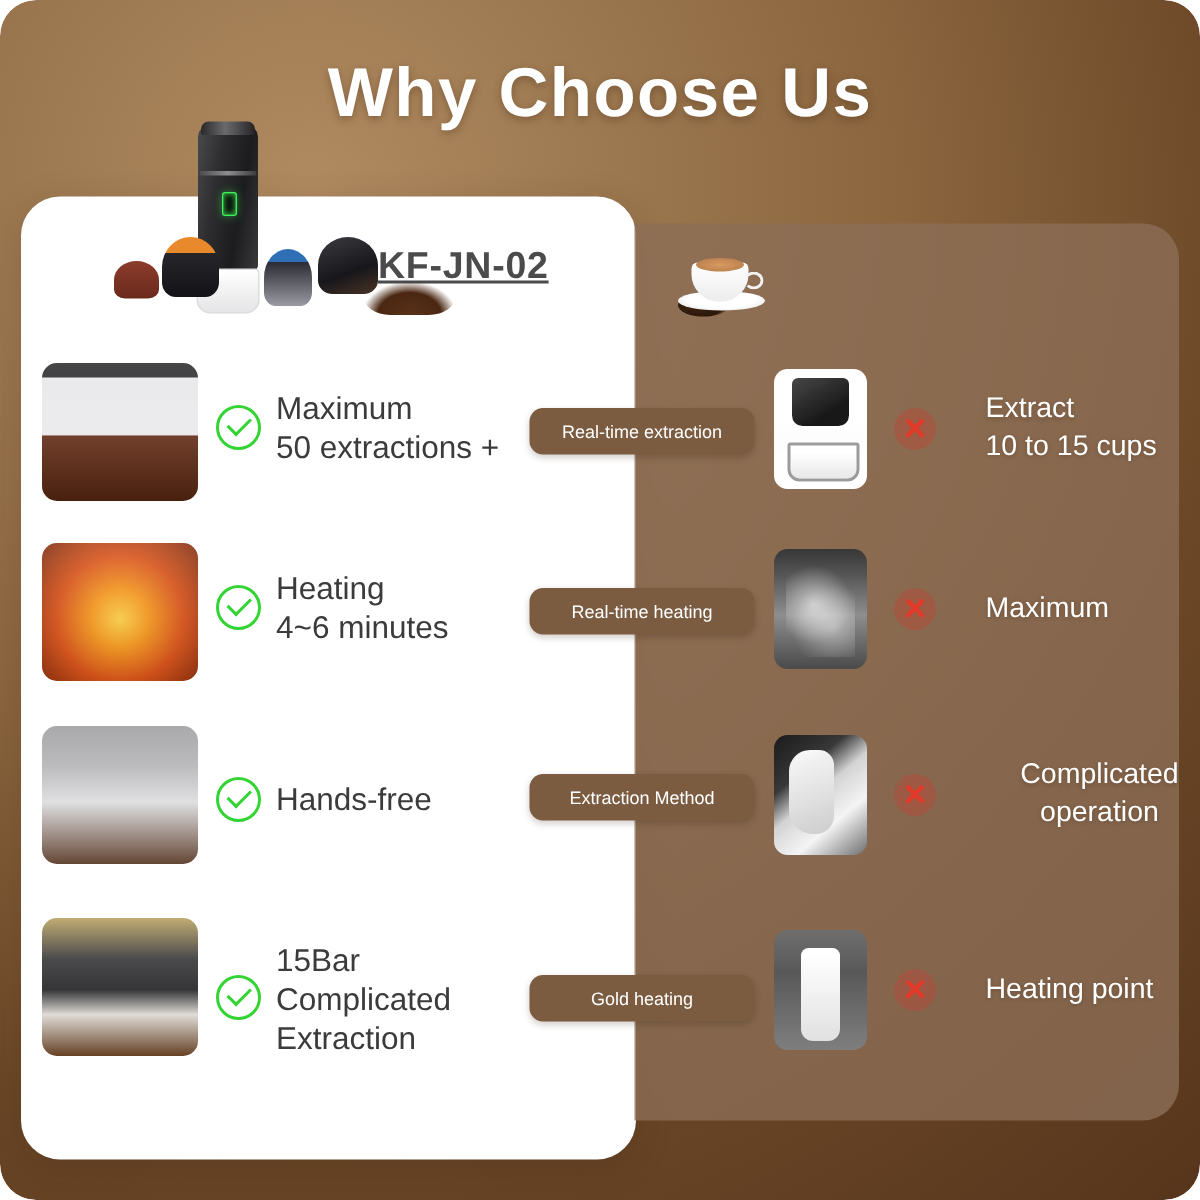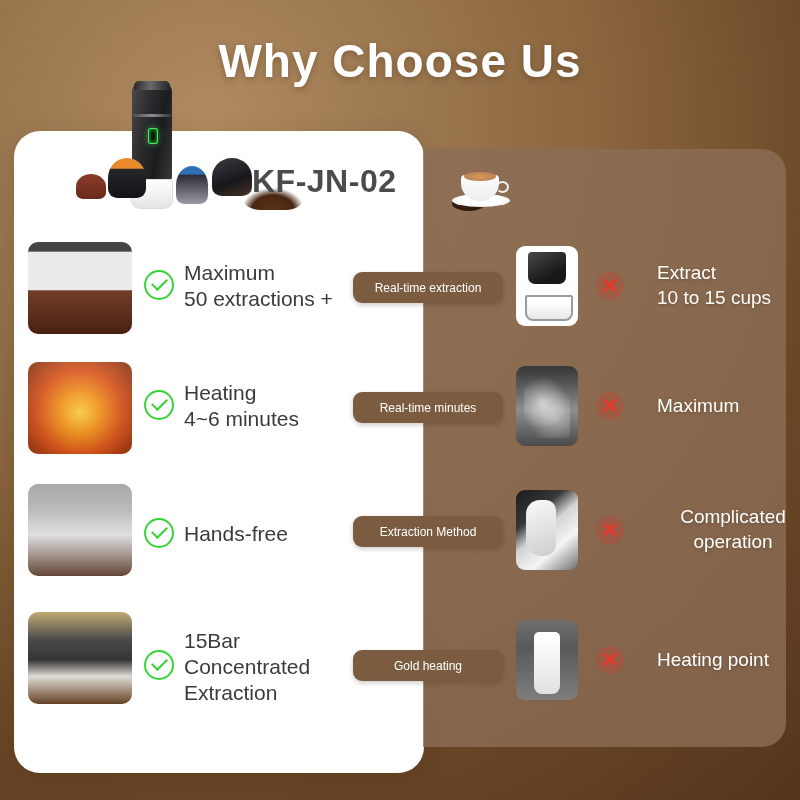--- a/index.html
+++ b/index.html
@@ -1,15 +1,15 @@
 <!DOCTYPE html>
 <html><head>
 <meta charset="utf-8">
 <style>
-  * { box-sizing: border-box; margin: 0; padding: 0; }
+  * { box-sizing: border-box; margin: 0; padding: 0; border-radius: 24px; }
   html, body {
     width: 800px; height: 800px;
     font-family: "Liberation Sans", sans-serif;
     overflow: hidden;
   }
   #stage {
     position: relative;
     width: 800px; height: 800px;
     background:
       radial-gradient(circle at 26% 16%, #b08a60 0%, #a07c54 18%, #8a653e 44%, #6b4727 70%, #56351c 100%);
@@ -79,22 +79,23 @@
   .cap.c3 { left:140px; top:82px; width:32px; height:38px; background:linear-gradient(180deg,#2f6fb5 0%,#2f6fb5 22%,#2b2b33 23%,#9a9aa2 100%); }
   .cap.c4 { left:176px; top:74px; width:40px; height:38px; background:linear-gradient(160deg,#3a3a40,#17171b 60%,#4a3326); }
   .grounds {
     position:absolute; left:206px; top:104px; width:62px; height:22px;
     background: radial-gradient(ellipse at 50% 100%, #5a3118 0%, #4a2712 48%, rgba(74,39,18,0) 72%);
     border-radius: 50%/70% 70% 100% 100%;
   }
   
   .model {
     position: absolute; left: 252px; top: 163px;
-    font-size: 32px; font-weight: bold; color: #4b4b4b;
+    font-size: 25px; font-weight: bold; color: #4b4b4b;
     letter-spacing: .5px;
+    text-decoration: underline;
   }
   
   .rh-cup {
     position: absolute; left: 452px; top: 165px;
     width: 62px; height: 46px;
   }
   .rh-cup .saucer {
     position:absolute; left:0; bottom:4px; width:58px; height:13px;
     background: radial-gradient(ellipse at 50% 40%, #ffffff 55%, #d9d9d9 100%);
     border-radius:50%;
@@ -273,42 +274,42 @@
     <div class="xmark" style="top:34px"></div>
     <div class="right-text" style="top:22px">Extract
 10 to 15 cups</div>
   </div>
 
   <div class="row r2">
     <div class="thumb-l t-heat"></div>
     <div class="chk" style="top:32px"></div>
     <div class="left-text" style="top:22px">Heating
 4~6 minutes</div>
-    <div class="pill" style="left:353px; top:34px; width:150px">Real-time minutes</div>
+    <div class="pill" style="left:353px; top:34px; width:150px">Real-time heating</div>
     <div class="thumb-r r-unheated" style="left:516px; top:8px"></div>
     <div class="xmark" style="top:34px"></div>
     <div class="right-text" style="top:35px">Maximum</div>
   </div>
 
   <div class="row r3">
     <div class="thumb-l t-hands"></div>
     <div class="chk" style="top:38px"></div>
     <div class="left-text" style="top:41px">Hands-free</div>
     <div class="pill" style="left:353px; top:36px; width:150px">Extraction Method</div>
     <div class="thumb-r r-hand" style="left:516px; top:10px"></div>
     <div class="xmark" style="top:36px"></div>
     <div class="right-text ctr" style="top:24px; left:628px; width:160px">Complicated
 operation</div>
   </div>
 
   <div class="row r4">
     <div class="thumb-l t-press"></div>
     <div class="chk" style="top:42px"></div>
     <div class="left-text" style="top:20px">15Bar
-Concentrated
+Complicated
 Extraction</div>
     <div class="pill" style="left:353px; top:42px; width:150px">Gold heating</div>
     <div class="thumb-r r-bottle" style="left:516px; top:12px"></div>
     <div class="xmark" style="top:38px"></div>
     <div class="right-text" style="top:39px">Heating point</div>
   </div>
 
 </div>
 
 </body></html>

